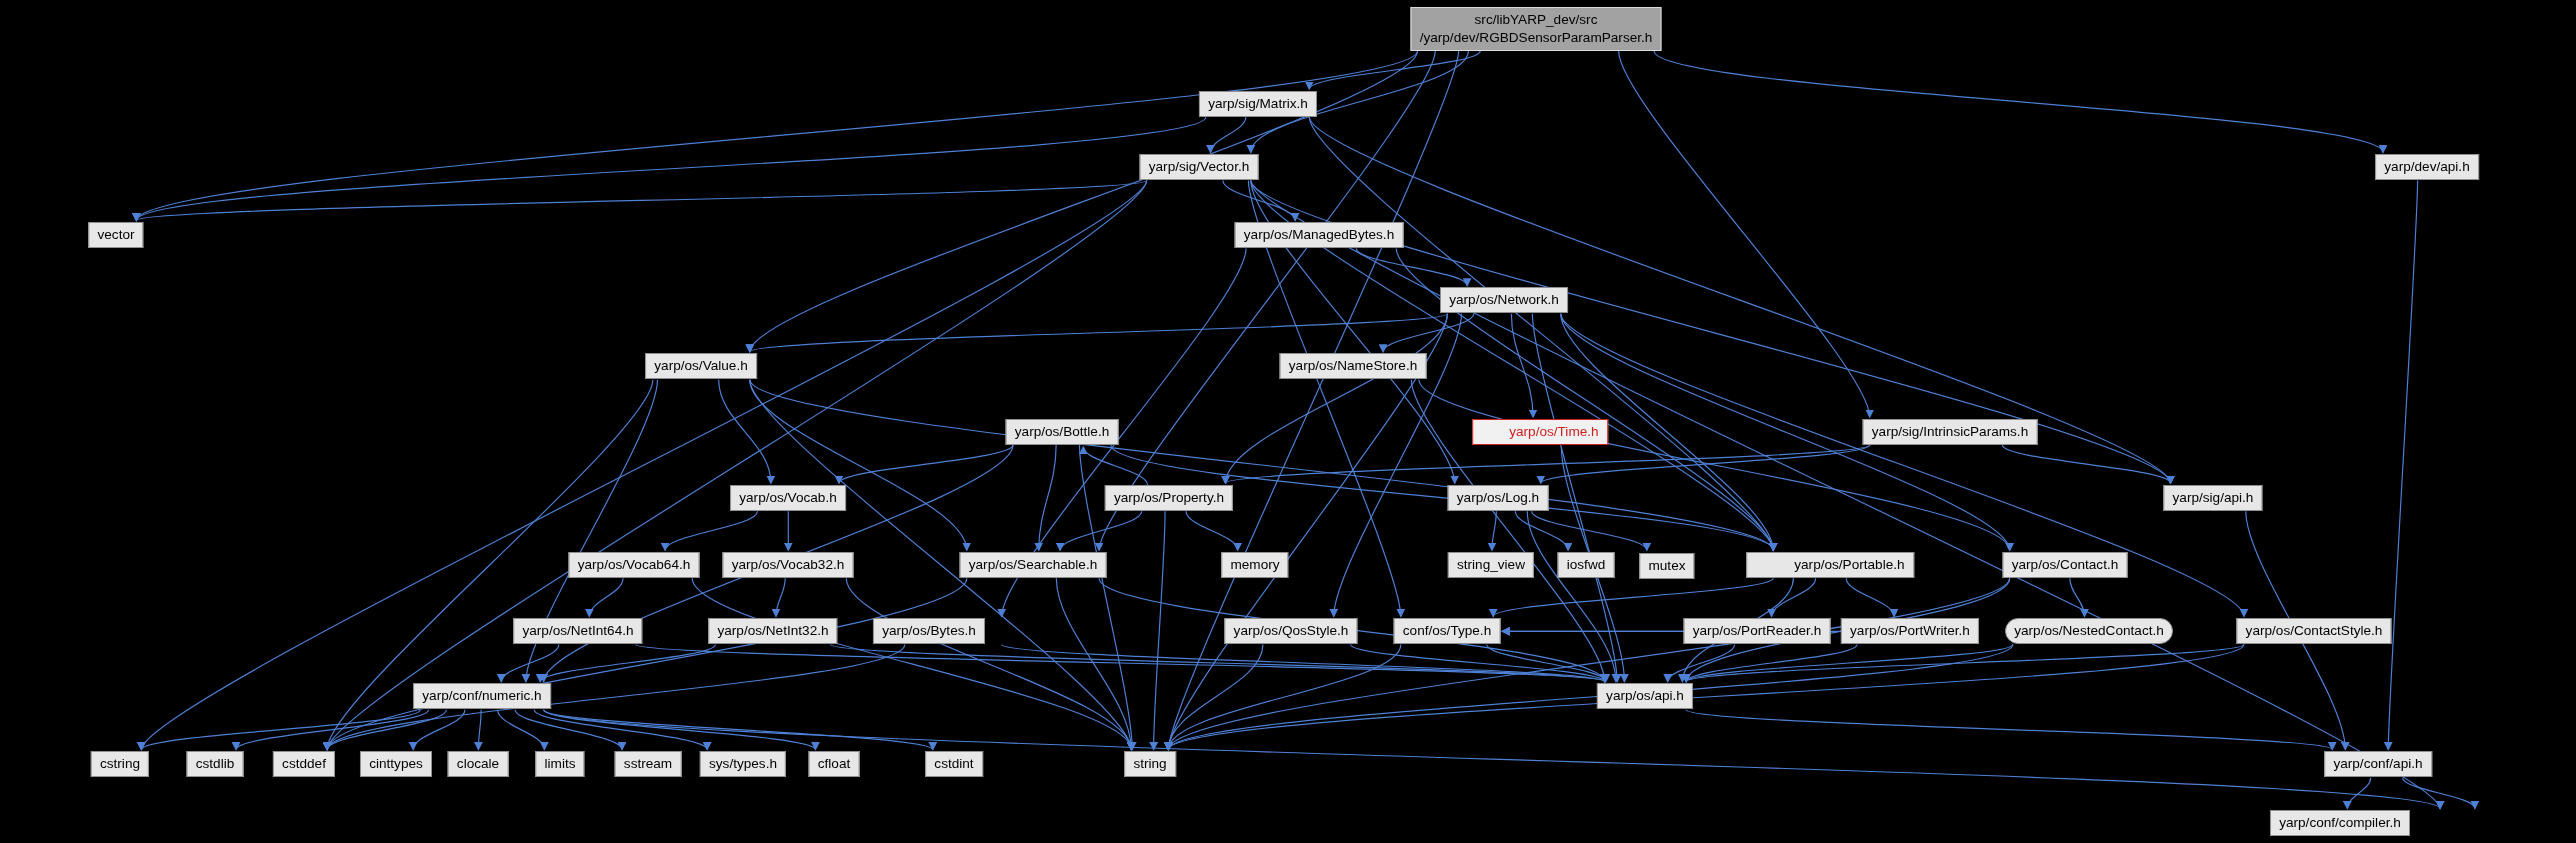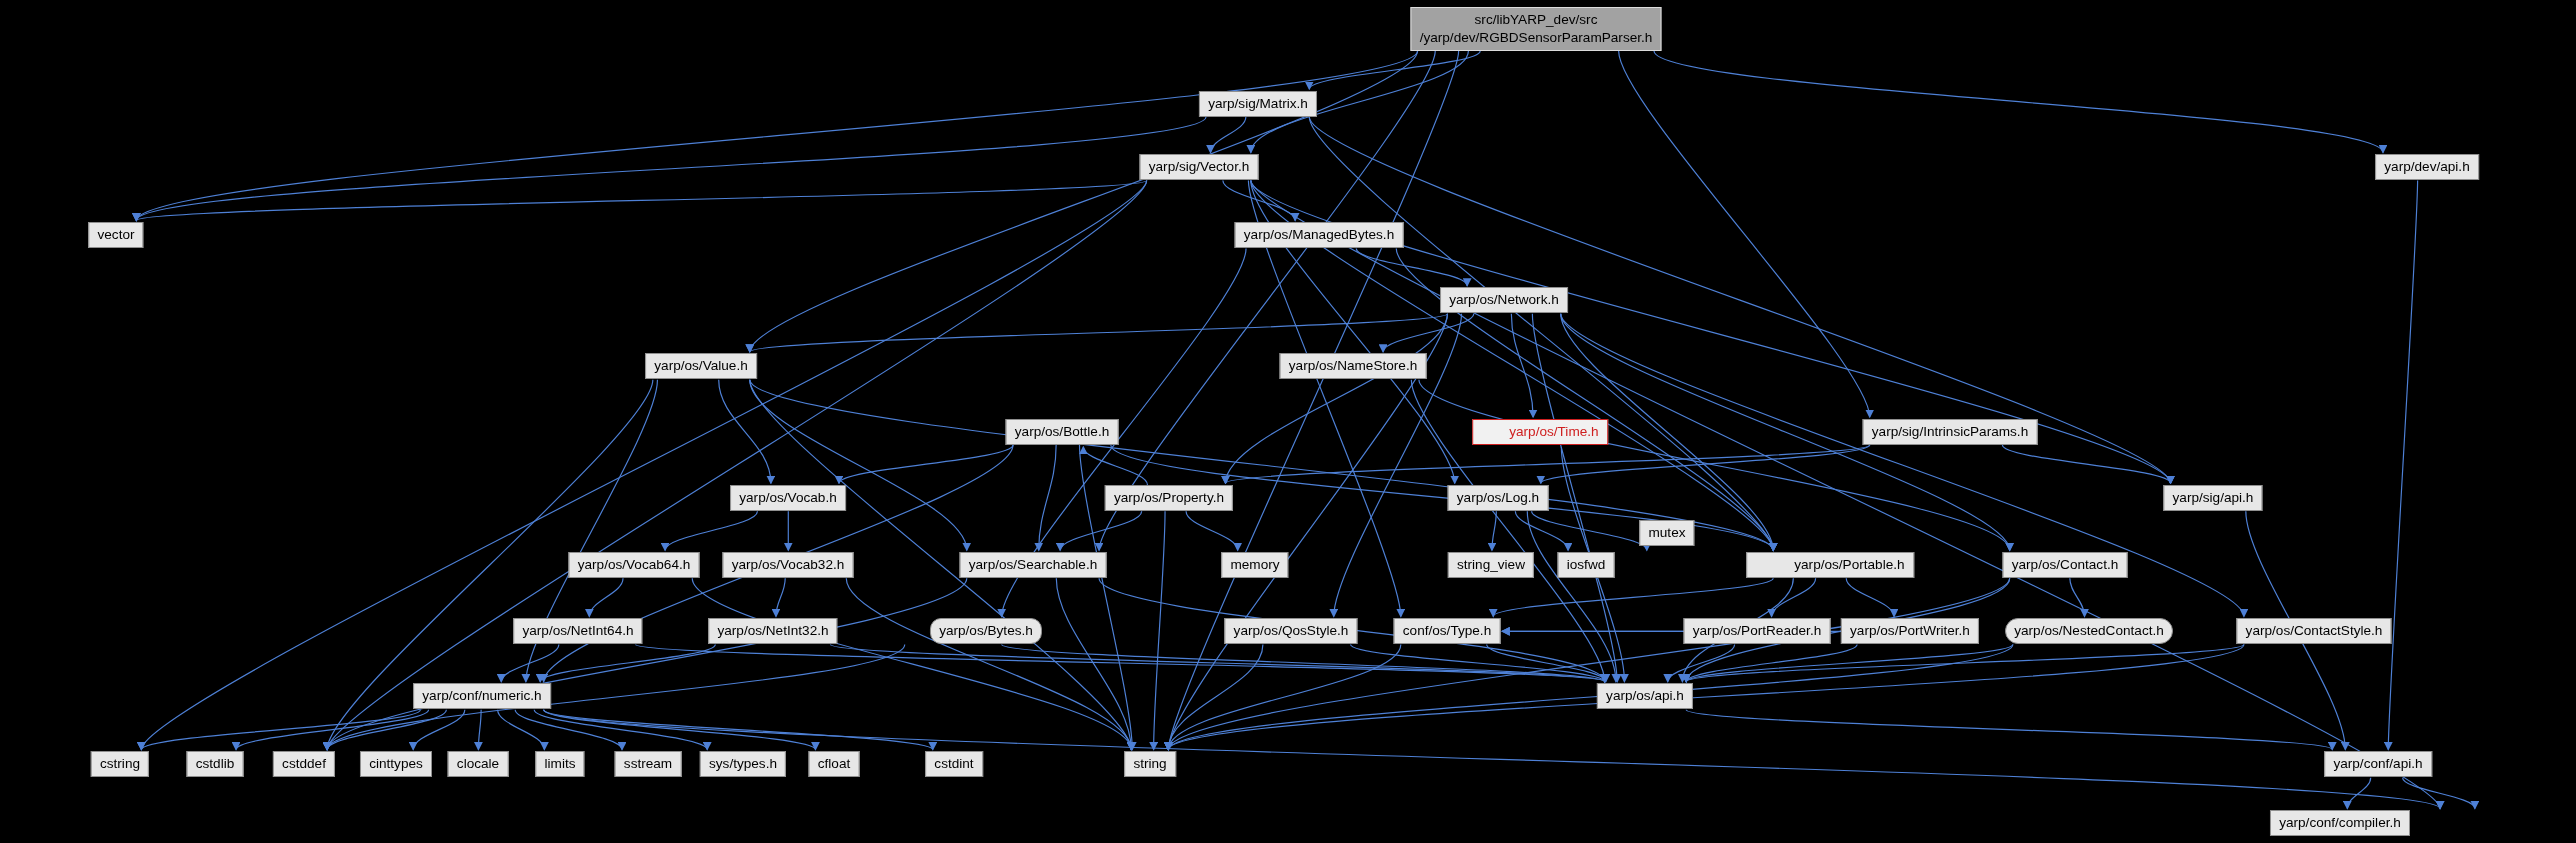--- a/index.html
+++ b/index.html
@@ -170,26 +170,26 @@
       <div class="node" style="left: 788px; top: 485px;">yarp/os/Vocab.h</div>
       <div class="node" style="left: 1169px; top: 485px;">yarp/os/Property.h</div>
       <div class="node" style="left: 1498px; top: 485px;">yarp/os/Log.h</div>
       <div class="node" style="left: 2213px; top: 485px;">yarp/sig/api.h</div>
       <div class="node" style="left: 634px; top: 552px;">yarp/os/Vocab64.h</div>
       <div class="node" style="left: 788px; top: 552px;">yarp/os/Vocab32.h</div>
       <div class="node" style="left: 1033px; top: 552px;">yarp/os/Searchable.h</div>
       <div class="node" style="left: 1255px; top: 552px;">memory</div>
       <div class="node" style="left: 1491px; top: 552px;">string_view</div>
       <div class="node" style="left: 1586px; top: 552px;">iosfwd</div>
-      <div class="node" style="left: 1667px; top: 520px;">mutex</div>
+      <div class="node" style="left: 1667px; top: 553px;">mutex</div>
       <div class="node" style="left: 1830px; top: 552px; padding-left: 47px;">yarp/os/Portable.h</div>
       <div class="node" style="left: 2065px; top: 552px;">yarp/os/Contact.h</div>
       <div class="node" style="left: 578px; top: 618px;">yarp/os/NetInt64.h</div>
       <div class="node" style="left: 773px; top: 618px;">yarp/os/NetInt32.h</div>
-      <div class="node" style="left: 986px; top: 618px; border-radius: 11px;">yarp/os/Bytes.h</div>
+      <div class="node" style="left: 929px; top: 618px;">yarp/os/Bytes.h</div>
       <div class="node" style="left: 1291px; top: 618px;">yarp/os/QosStyle.h</div>
       <div class="node" style="left: 1447px; top: 618px;">conf/os/Type.h</div>
       <div class="node" style="left: 1757px; top: 618px;">yarp/os/PortReader.h</div>
       <div class="node" style="left: 1910px; top: 618px;">yarp/os/PortWriter.h</div>
       <div class="node" style="left: 2089px; top: 618px; border-radius: 13px;">yarp/os/NestedContact.h</div>
       <div class="node" style="left: 2314px; top: 618px;">yarp/os/ContactStyle.h</div>
       <div class="node" style="left: 482px; top: 683px;">yarp/conf/numeric.h</div>
       <div class="node" style="left: 1645px; top: 683px;">yarp/os/api.h</div>
       <div class="node" style="left: 120px; top: 751px;">cstring</div>
       <div class="node" style="left: 215px; top: 751px;">cstdlib</div>

